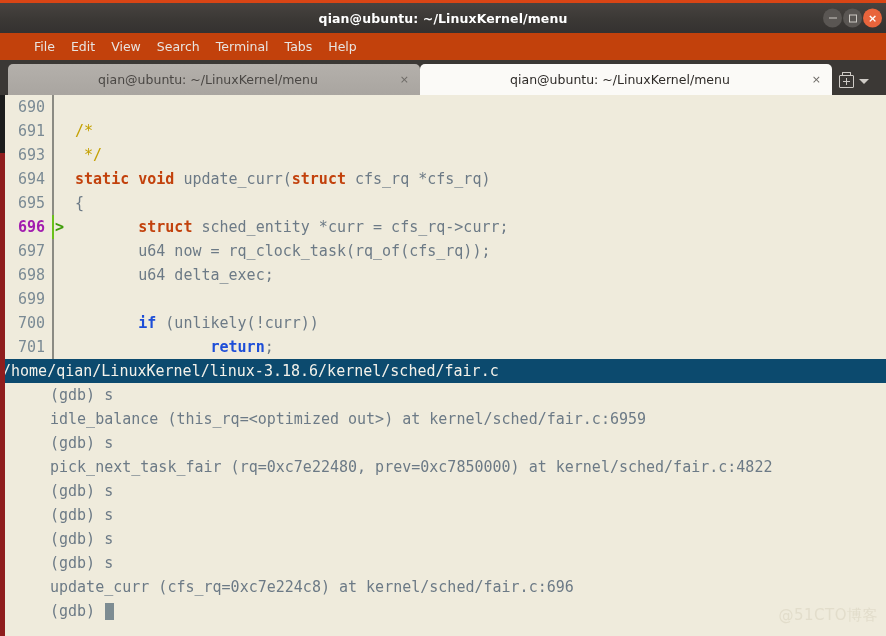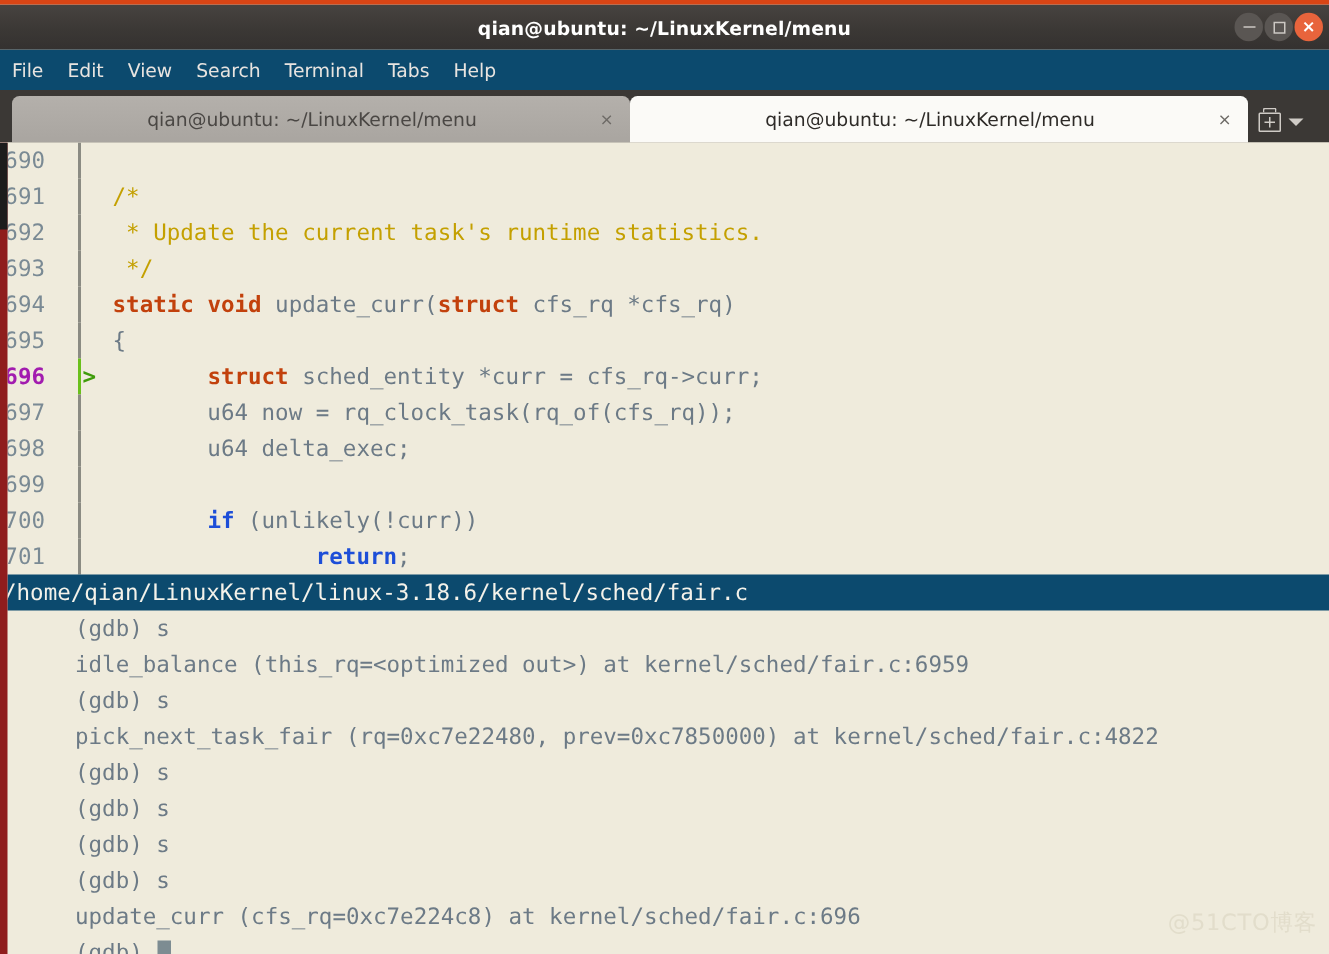--- a/index.html
+++ b/index.html
@@ -57,24 +57,24 @@
     display: block; width: 8px; height: 1.6px; background: #ccc8c3;
   }
   .winbtn .maxglyph {
     display: block; width: 8px; height: 8px; border: 1.6px solid #ccc8c3;
   }
   .winbtn .closeglyph { font-size: 11px; font-weight: bold; margin-top: -1px; }
 
   
   .menubar {
     height: 27px;
-    background: #0c4a6e;
-    display: flex;
-    align-items: center;
-    padding-left: 0;
+    background: #c2410c;
+    display: flex;
+    align-items: center;
+    padding-left: 26px;
     gap: 0px;
   }
   .menuitem {
     color: #e8e4e0;
     font-size: 12.5px;
     padding: 3px 8px 4px 8px;
     font-family: "DejaVu Sans", sans-serif;
     white-space: nowrap;
     cursor: default;
   }
@@ -180,21 +180,21 @@
   .srcpane { position: relative; }
   .codeline {
     display: flex;
     height: 24px;
     align-items: center;
     white-space: pre;
   }
   .lineno {
     width: 52px;
     text-align: right;
-    padding-right: 22px;
+    padding-right: 7px;
     color: #7a8a94;
     flex: 0 0 52px;
   }
   .lineno.current { color: #a21caf; font-weight: bold; }
   .sep {
     width: 2px;
     flex: 0 0 2px;
     align-self: stretch;
     background: #8b8b83;
   }
@@ -309,21 +309,20 @@
   <div class="terminal">
 
     <div class="left-gutter">
       <div class="track"></div>
       <div class="thumb"></div>
     </div>
 
     <div class="srcpane" id="srcpane">
         <div class="codeline"><span class="lineno">690</span><span class="sep"></span><span class="marker"></span><span class="codetext"></span></div>
         <div class="codeline"><span class="lineno">691</span><span class="sep"></span><span class="marker"></span><span class="codetext"><span class="comment"> /*</span></span></div>
-        <div class="codeline"><span class="lineno">692</span><span class="sep"></span><span class="marker"></span><span class="codetext"><span class="comment">  * Update the current task's runtime statistics.</span></span></div>
         <div class="codeline"><span class="lineno">693</span><span class="sep"></span><span class="marker"></span><span class="codetext"><span class="comment">  */</span></span></div>
         <div class="codeline"><span class="lineno">694</span><span class="sep"></span><span class="marker"></span><span class="codetext"><span> </span><span class="kw-green">static</span><span> </span><span class="kw-green">void</span><span> update_curr(</span><span class="kw-green">struct</span><span> cfs_rq *cfs_rq)</span></span></div>
         <div class="codeline"><span class="lineno">695</span><span class="sep"></span><span class="marker"></span><span class="codetext"><span> {</span></span></div>
         <div class="codeline"><span class="lineno current">696</span><span class="sep current"></span><span class="marker">&gt;</span><span class="codetext"><span>        </span><span class="kw-green">struct</span><span> sched_entity *curr = cfs_rq-&gt;curr;</span></span></div>
         <div class="codeline"><span class="lineno">697</span><span class="sep"></span><span class="marker"></span><span class="codetext"><span>        u64 now = rq_clock_task(rq_of(cfs_rq));</span></span></div>
         <div class="codeline"><span class="lineno">698</span><span class="sep"></span><span class="marker"></span><span class="codetext"><span>        u64 delta_exec;</span></span></div>
         <div class="codeline"><span class="lineno">699</span><span class="sep"></span><span class="marker"></span><span class="codetext"></span></div>
         <div class="codeline"><span class="lineno">700</span><span class="sep"></span><span class="marker"></span><span class="codetext"><span>        </span><span class="kw-blue">if</span><span> (unlikely(!curr))</span></span></div>
         <div class="codeline"><span class="lineno">701</span><span class="sep"></span><span class="marker"></span><span class="codetext"><span>                </span><span class="kw-blue">return</span><span>;</span></span></div>
       </div>

